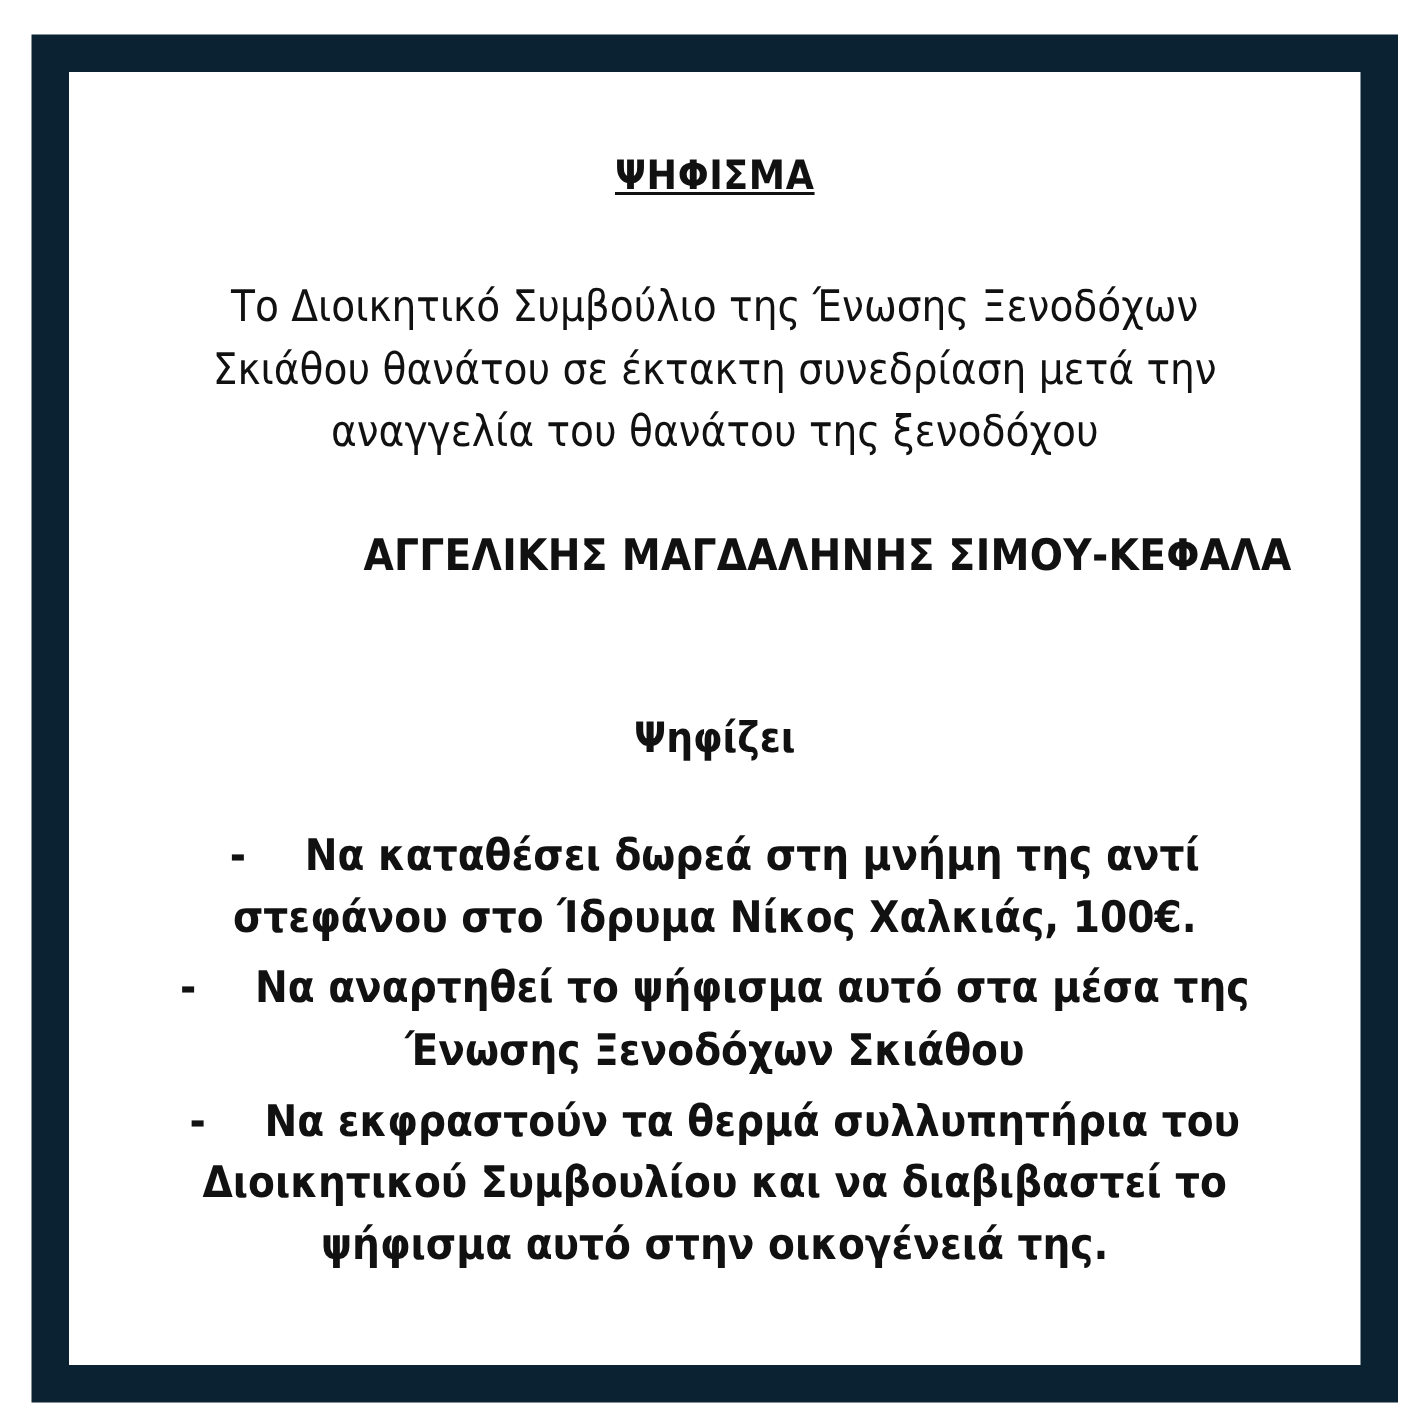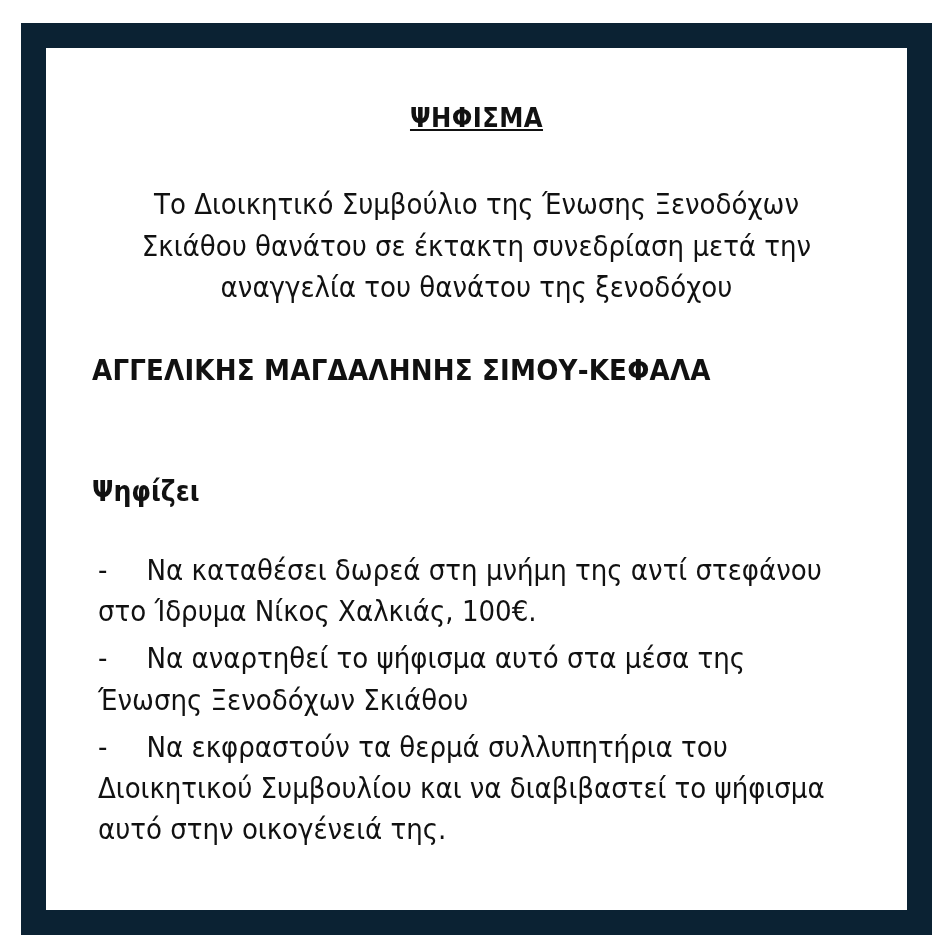--- a/index.html
+++ b/index.html
@@ -70,43 +70,43 @@
 
   .spacer-lg { height: 50px; }
   .spacer-md { height: 44px; }
   .spacer-sm { height: 40px; }
 
   .deceased-name {
     font-size: 29px;
     font-weight: 700;
     line-height: 1.3;
     letter-spacing: 0.2px;
-    text-align: left;
+    text-align: right;
     margin: 0;
   }
 
   .resolve-heading {
     font-size: 28px;
     font-weight: 700;
     line-height: 1.3;
-    text-align: left;
+    text-align: center;
     margin: 0;
   }
 
   .resolution-list {
     list-style: none;
     margin: 0;
     padding: 0;
   }
 
   .resolution-item {
     font-size: 29px;
-    font-weight: 400;
+    font-weight: 700;
     line-height: 1.42;
-    text-align: left;
+    text-align: center;
     margin: 0 0 6px 0;
     padding: 0 6px;
   }
 
   .bullet-dash {
     display: inline;
     white-space: pre;
   }
 
   .item-text {

